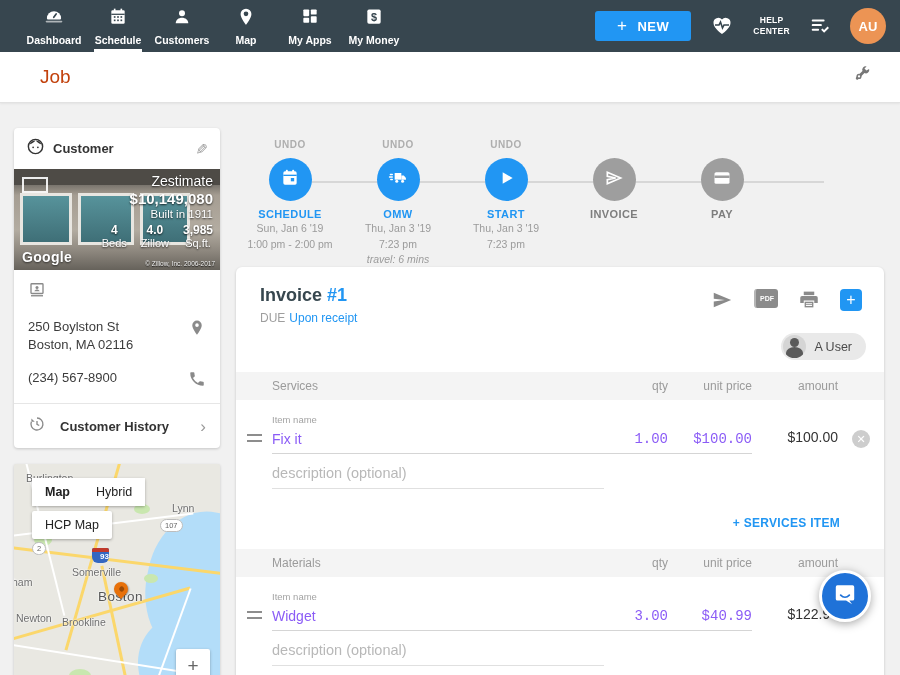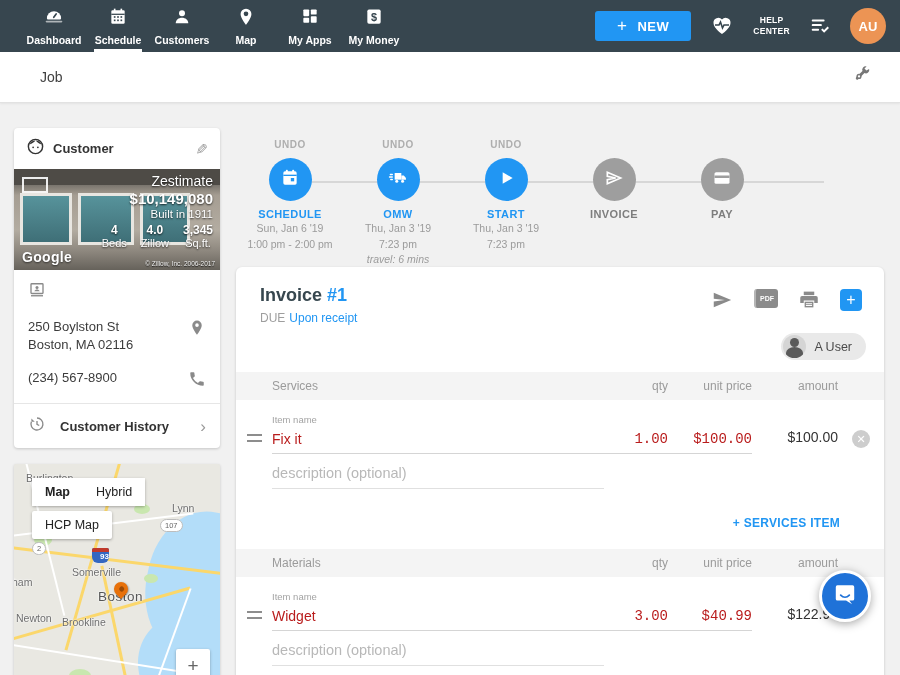--- a/index.html
+++ b/index.html
@@ -23,21 +23,21 @@
   .help-center { color:#fff; font-size:8.5px; font-weight:bold; text-align:center;
     line-height:1.25; cursor:pointer; letter-spacing:.3px; }
   .icon-btn { background:none; border:none; cursor:pointer; display:flex; align-items:center; }
   .avatar { width:36px; height:36px; border-radius:50%; background:#ec9454; color:#fff;
     font-size:13px; font-weight:bold; display:flex; align-items:center; justify-content:center;
     cursor:pointer; }
   
   .jobbar { height:51px; background:#fff; display:flex; align-items:center;
     padding:0 28px 0 40px; border-bottom:1px solid #e2e2e2;
     box-shadow:0 1px 2px rgba(0,0,0,.06); position:relative; z-index:20; }
-  .job-title { font-size:14px; color:#404040; }
+  .job-title { font-size:19px; color:#c2410c; }
   .job-tools { margin-left:auto; cursor:pointer; position:relative; width:26px; height:26px; }
   .job-tools .wrench { position:absolute; right:1px; top:0; width:18px; height:18px; }
   
   .content { display:flex; padding:25px 16px 0 14px; gap:16px; }
   .leftcol { width:206px; flex:none; display:flex; flex-direction:column; gap:16px; }
   .card { background:#fff; border-radius:4px; box-shadow:0 1px 3px rgba(0,0,0,.18); }
   
   .cust-head { display:flex; align-items:center; gap:8px; padding:9px 12px; }
   .cust-head .title { font-size:13px; font-weight:bold; color:#333; flex:1; }
   .pencil { color:#9a9a9a; font-size:15px; cursor:pointer; transform:rotate(90deg); display:inline-block; }
@@ -153,21 +153,21 @@
     grid-template-columns:36px 1fr 64px 84px 86px 46px; align-items:center;
     height:28px; font-size:12px; color:#9b9b9b; }
   .sec-head .qh,.sec-head .ph,.sec-head .ah { text-align:right; }
   .item-row { display:grid; grid-template-columns:36px 1fr 64px 84px 86px 46px;
     align-items:end; padding:14px 0 2px; }
   .handle { justify-self:center; width:15px; cursor:grab; border-top:2px solid #8d8d8d;
     border-bottom:2px solid #8d8d8d; height:8px; margin-bottom:12px; }
   .name-cell { display:flex; flex-direction:column; }
   .mini-label { font-size:9.5px; color:#a3a3a3; margin-bottom:3px; }
   .u-input { border:none; border-bottom:1px solid #d5d5d5; background:transparent;
-    font-size:14px; color:#b91c1c; padding:3px 0 6px; font-family:inherit; outline:none; width:100%; }
+    font-size:14px; color:#8b5cf6; padding:3px 0 6px; font-family:inherit; outline:none; width:100%; }
   .u-input.num { text-align:right;font-family:Liberation Mono, monospace; }
   .amount-cell { text-align:right; font-size:14px; color:#333; padding-bottom:9px; }
   .del-cell { justify-self:center; margin-bottom:6px; width:18px; height:18px; border-radius:50%;
     background:#cdcdcd; color:#fff; font-size:11px; display:flex; align-items:center;
     justify-content:center; cursor:pointer; border:none; }
   .desc-row { display:grid; grid-template-columns:36px 1fr 280px; padding:6px 0 2px; }
   .desc-row input { grid-column:2; }
   .desc-input { border:none; border-bottom:1px solid #e0e0e0; background:transparent;
     font-size:14.5px; padding:3px 0 7px; font-family:inherit; outline:none; }
   .desc-input::placeholder { color:#b8b8b8; }
@@ -309,21 +309,21 @@
           <div class="z-stats">
             <div class="z-stat">
                 <div class="v">4</div>
                 <div class="l">Beds</div>
               </div>
             <div class="z-stat">
                 <div class="v">4.0</div>
                 <div class="l">Zillow</div>
               </div>
             <div class="z-stat">
-                <div class="v">3,345</div>
+                <div class="v">3,985</div>
                 <div class="l">Sq.ft.</div>
               </div>
           </div>
         </div>
         <span class="google-mark">Google</span>
         <span class="zillow">© Zillow, Inc. 2006-2017</span>
       </div>
       <div class="cust-row">
         <span><svg viewBox="0 0 24 24" fill="none" stroke="#8a8a8a" stroke-width="1.8">
               <rect x="4" y="5" width="16" height="13" rx="1"></rect>

